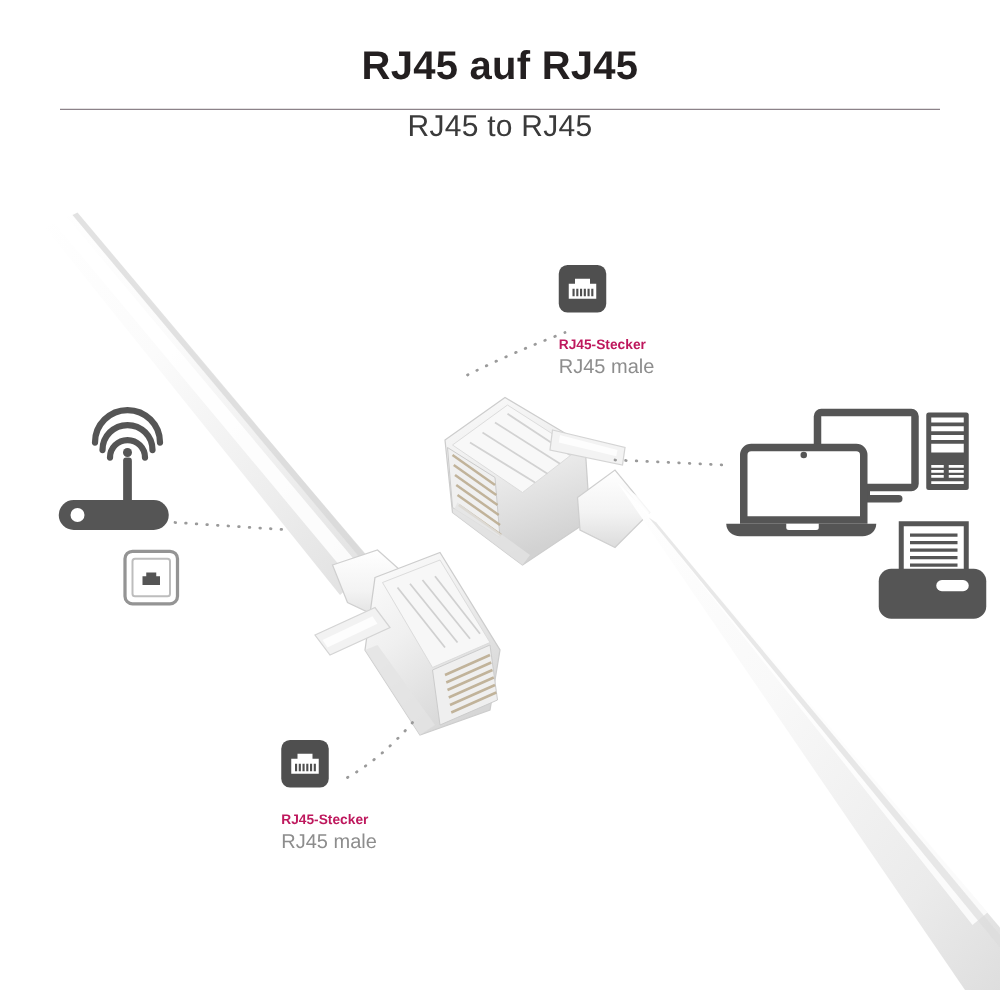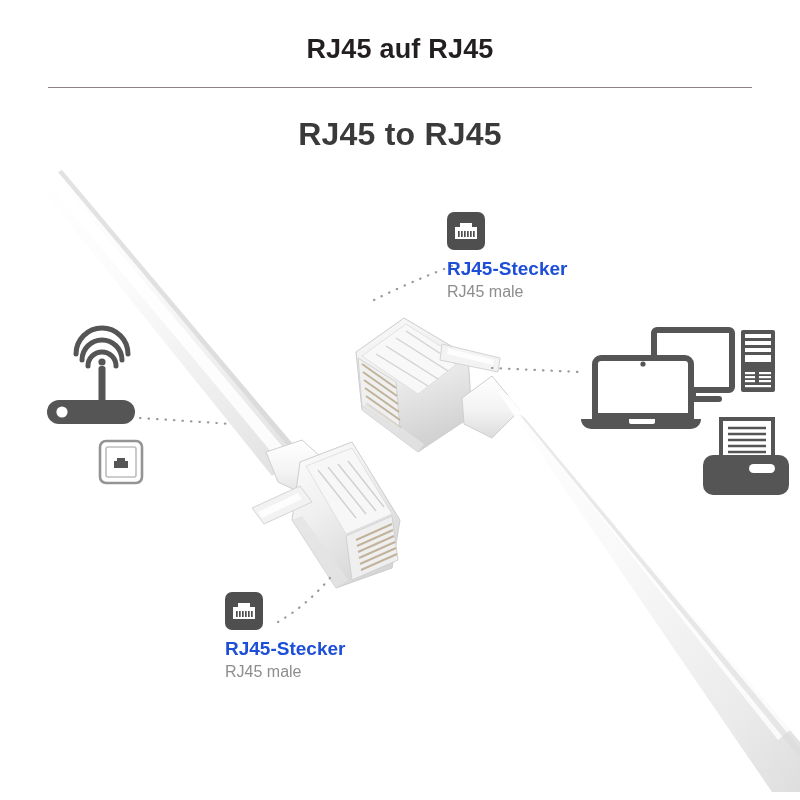--- a/index.html
+++ b/index.html
@@ -19,62 +19,62 @@
     overflow: hidden;
   }
 
   
   .title-de {
     position: absolute;
     left: 0;
     top: 34px;
     width: 800px;
     text-align: center;
-    font-size: 27px;
+    font-size: 32px;
     font-weight: bold;
     color: #231f20;
     letter-spacing: 0.2px;
   }
   .divider {
     position: absolute;
     left: 48px;
     top: 87px;
     width: 704px;
     height: 1px;
     background: #8c8289;
   }
   .title-en {
     position: absolute;
     left: 0;
-    top: 116px;
+    top: 88px;
     width: 800px;
     text-align: center;
-    font-size: 32px;
-    font-weight: bold;
+    font-size: 24px;
+    font-weight: normal;
     color: #3a3a3a;
     letter-spacing: 0.2px;
   }
 
   
   .art { position: absolute; left: 0; top: 0; }
 
   
   .callout { position: absolute; }
   .callout .port-icon {
     width: 38px;
     height: 38px;
     border-radius: 7px;
     background: #4f4f4f;
     position: relative;
   }
   .callout .label-de {
-    margin-top: 8px;
-    font-size: 19px;
+    margin-top: 20px;
+    font-size: 11px;
     font-weight: bold;
-    color: #1d4ed8;
+    color: #be185d;
     white-space: nowrap;
   }
   .callout .label-en {
     margin-top: 3px;
     font-size: 16px;
     font-weight: normal;
     color: #8d8d8d;
     white-space: nowrap;
   }
 

